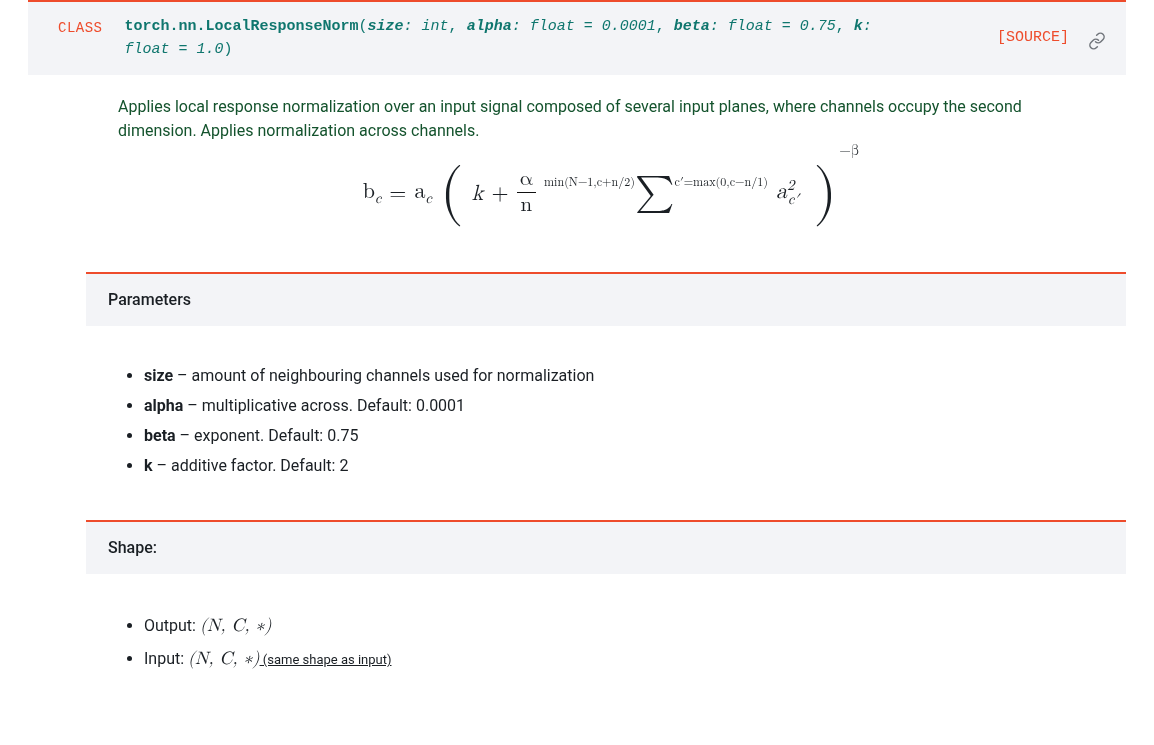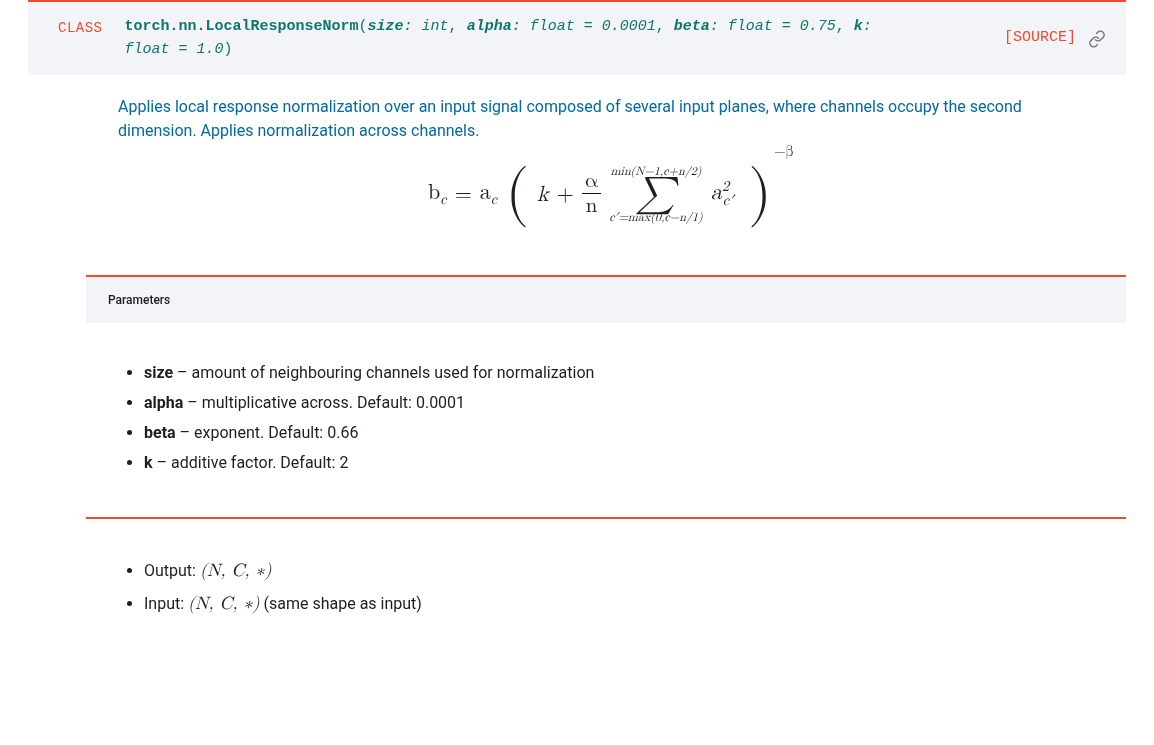--- a/index.html
+++ b/index.html
@@ -43,82 +43,82 @@
     font-family: "SFMono-Regular", Consolas, "Liberation Mono", Menlo, monospace;
     font-size: 15px;
     color: #0f766e;
     max-width: 800px;
     margin-left: 8px;
   }
   .sig .fn { font-weight: 600; }
   .sig .param-name { font-style: italic; font-weight: 600; }
   .sig .param-type { font-style: italic; }
   .sig .eq, .sig .default { font-style: italic; }
-  .sig-right { display: flex; align-items: center; gap: 12px; white-space: nowrap; }
+  .sig-right { display: flex; align-items: flex-end; gap: 19px; white-space: nowrap; }
   .source-link {
     color: var(--accent);
     font-family: "SFMono-Regular", Consolas, "Liberation Mono", Menlo, monospace;
     font-size: 15px;
     cursor: pointer;
   }
   .perma {
     width: 18px; height: 18px;
     cursor: pointer;
     opacity: 0.85;
   }
   .perma svg { display:block; }
 
   .body-block { padding: 20px 24px 4px 90px; }
-  .desc { font-size: 16px; color: #0369a1; margin-bottom: 18px; }
+  .desc { font-size: 16px; color: #14532d; margin-bottom: 18px; }
 
   
   .eq-block {
     font-family: "Cambria Math", "Latin Modern Math", "STIX Two Math", Georgia, serif;
     font-size: 22px;
     text-align: center;
     margin: 22px auto 30px auto;
     line-height: 1.1;
   }
   .eq-row { display: inline-flex; align-items: center; gap: 8px; }
   .eq-row sub { font-size: 0.65em; font-style: italic; }
   .eq-row sup { font-size: 0.68em; }
   .frac { display: inline-flex; flex-direction: column; align-items: center; font-size: 0.95em; line-height:1; }
   .frac .num { border-bottom: 1px solid #111; padding: 0 3px 2px 3px; }
   .frac .den { padding-top: 2px; }
   .bigparen { font-size: 2.8em; line-height: 0.9; font-weight: 300; }
-  .sum { display: inline-flex; flex-direction: column; line-height: 1; font-style: italic; }
+  .sum { display: inline-flex; line-height: 1; }
   .sum .lim { font-size: 0.55em; }
   .sum .sigma { font-size: 1.7em; line-height: 0.9; }
   .paren-stack { display:inline-flex; align-items:flex-start; }
   .outer-exp { font-size:0.68em; position: relative; top:-1.5em; left:2px; }
 
   
   .section {
     border-top: 2px solid var(--accent);
     margin-top: 18px;
     padding: 0;
     margin-left: 58px;
   }
   .section-head {
     background: var(--bg-soft);
     padding: 14px 22px;
-    font-size: 12px;
+    font-size: 16px;
     font-weight: 500;
   }
   .section-body { padding: 14px 22px 18px 36px; }
   .section-body ul { margin: 24px 0 0 0; padding-left: 22px; }
   .section-body li { margin: 6px 0; font-size: 16px; }
   .section-body li .pname { font-weight: 700; }
 
   .shape-list li .mathinline {
     font-family: "Cambria Math", "Latin Modern Math", Georgia, serif;
     font-size: 18px;
     font-style: italic;
   }
-  .note-small { font-size: 16px; }
+  .note-small { font-size: 13px; text-decoration: underline; }
 </style>
 </head>
 <body>
 
 <div class="content">
 
   <div class="sig-wrap">
     <div class="sig-left">
       <span class="class-tag">CLASS</span>
       <span class="sig" id="sig-code"><span class="fn">torch.nn.LocalResponseNorm</span>(<span class="param-name">size</span><span class="param-type">: int</span><span>, </span><span class="param-name">alpha</span><span class="param-type">: float</span><span class="eq"> = </span><span class="default">0.0001</span><span>, </span><span class="param-name">beta</span><span class="param-type">: float</span><span class="eq"> = </span><span class="default">0.75</span><span>, </span><span class="param-name">k</span><span class="param-type">: float</span><span class="eq"> = </span><span class="default">1.0</span>)</span>
@@ -166,27 +166,28 @@
       </span>
     </div>
   </div>
 
   <div class="section">
     <div class="section-head">Parameters</div>
     <div class="section-body">
       <ul id="params-list">
           <li><span class="pname">size</span><span> – amount of neighbouring channels used for normalization</span></li>
           <li><span class="pname">alpha</span><span> – multiplicative across. Default: 0.0001</span></li>
-          <li><span class="pname">beta</span><span> – exponent. Default: 0.66</span></li>
+          <li><span class="pname">beta</span><span> – exponent. Default: 0.75</span></li>
           <li><span class="pname">k</span><span> – additive factor. Default: 2</span></li>
         </ul>
     </div>
   </div>
 
   <div class="section">
+    <div class="section-head">Shape:</div>
     <div class="section-body">
       <ul id="shape-list" class="shape-list">
           <li><span>Output: </span><span class="mathinline">(N, C, ∗)</span><span class="note-small"></span></li>
           <li><span>Input: </span><span class="mathinline">(N, C, ∗)</span><span class="note-small"> (same shape as input)</span></li>
         </ul>
     </div>
   </div>
 
 </div>
 

